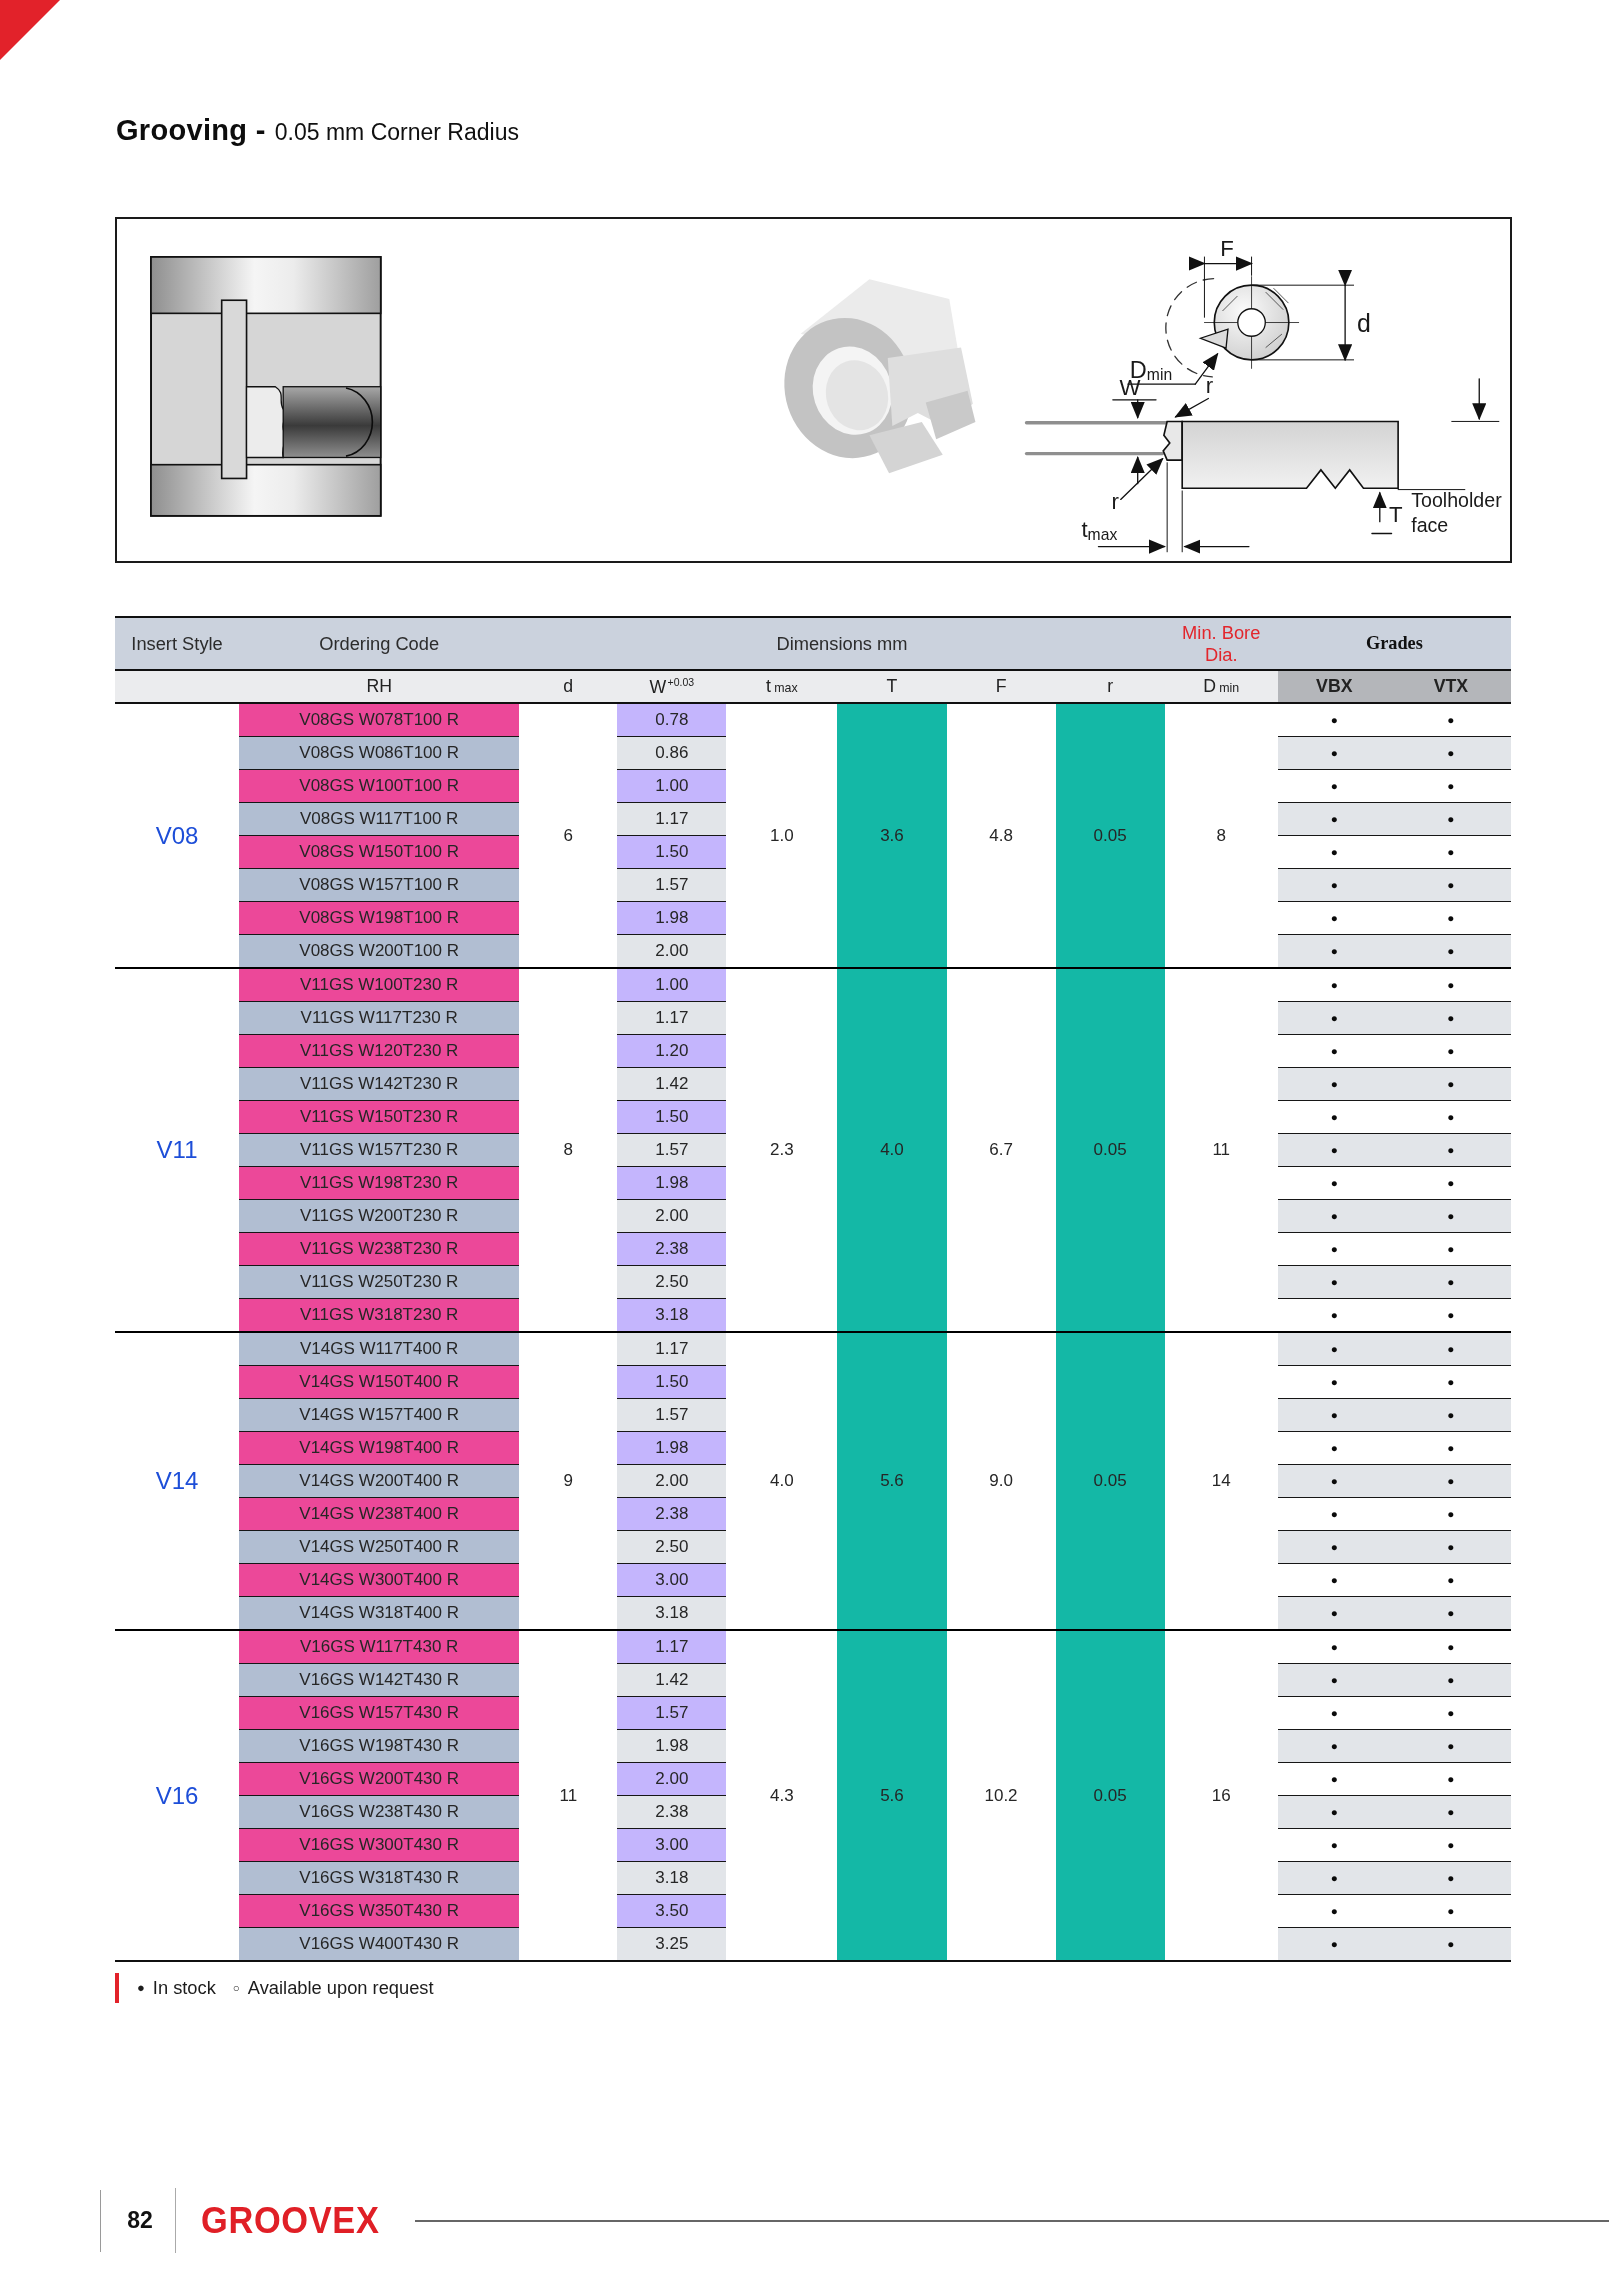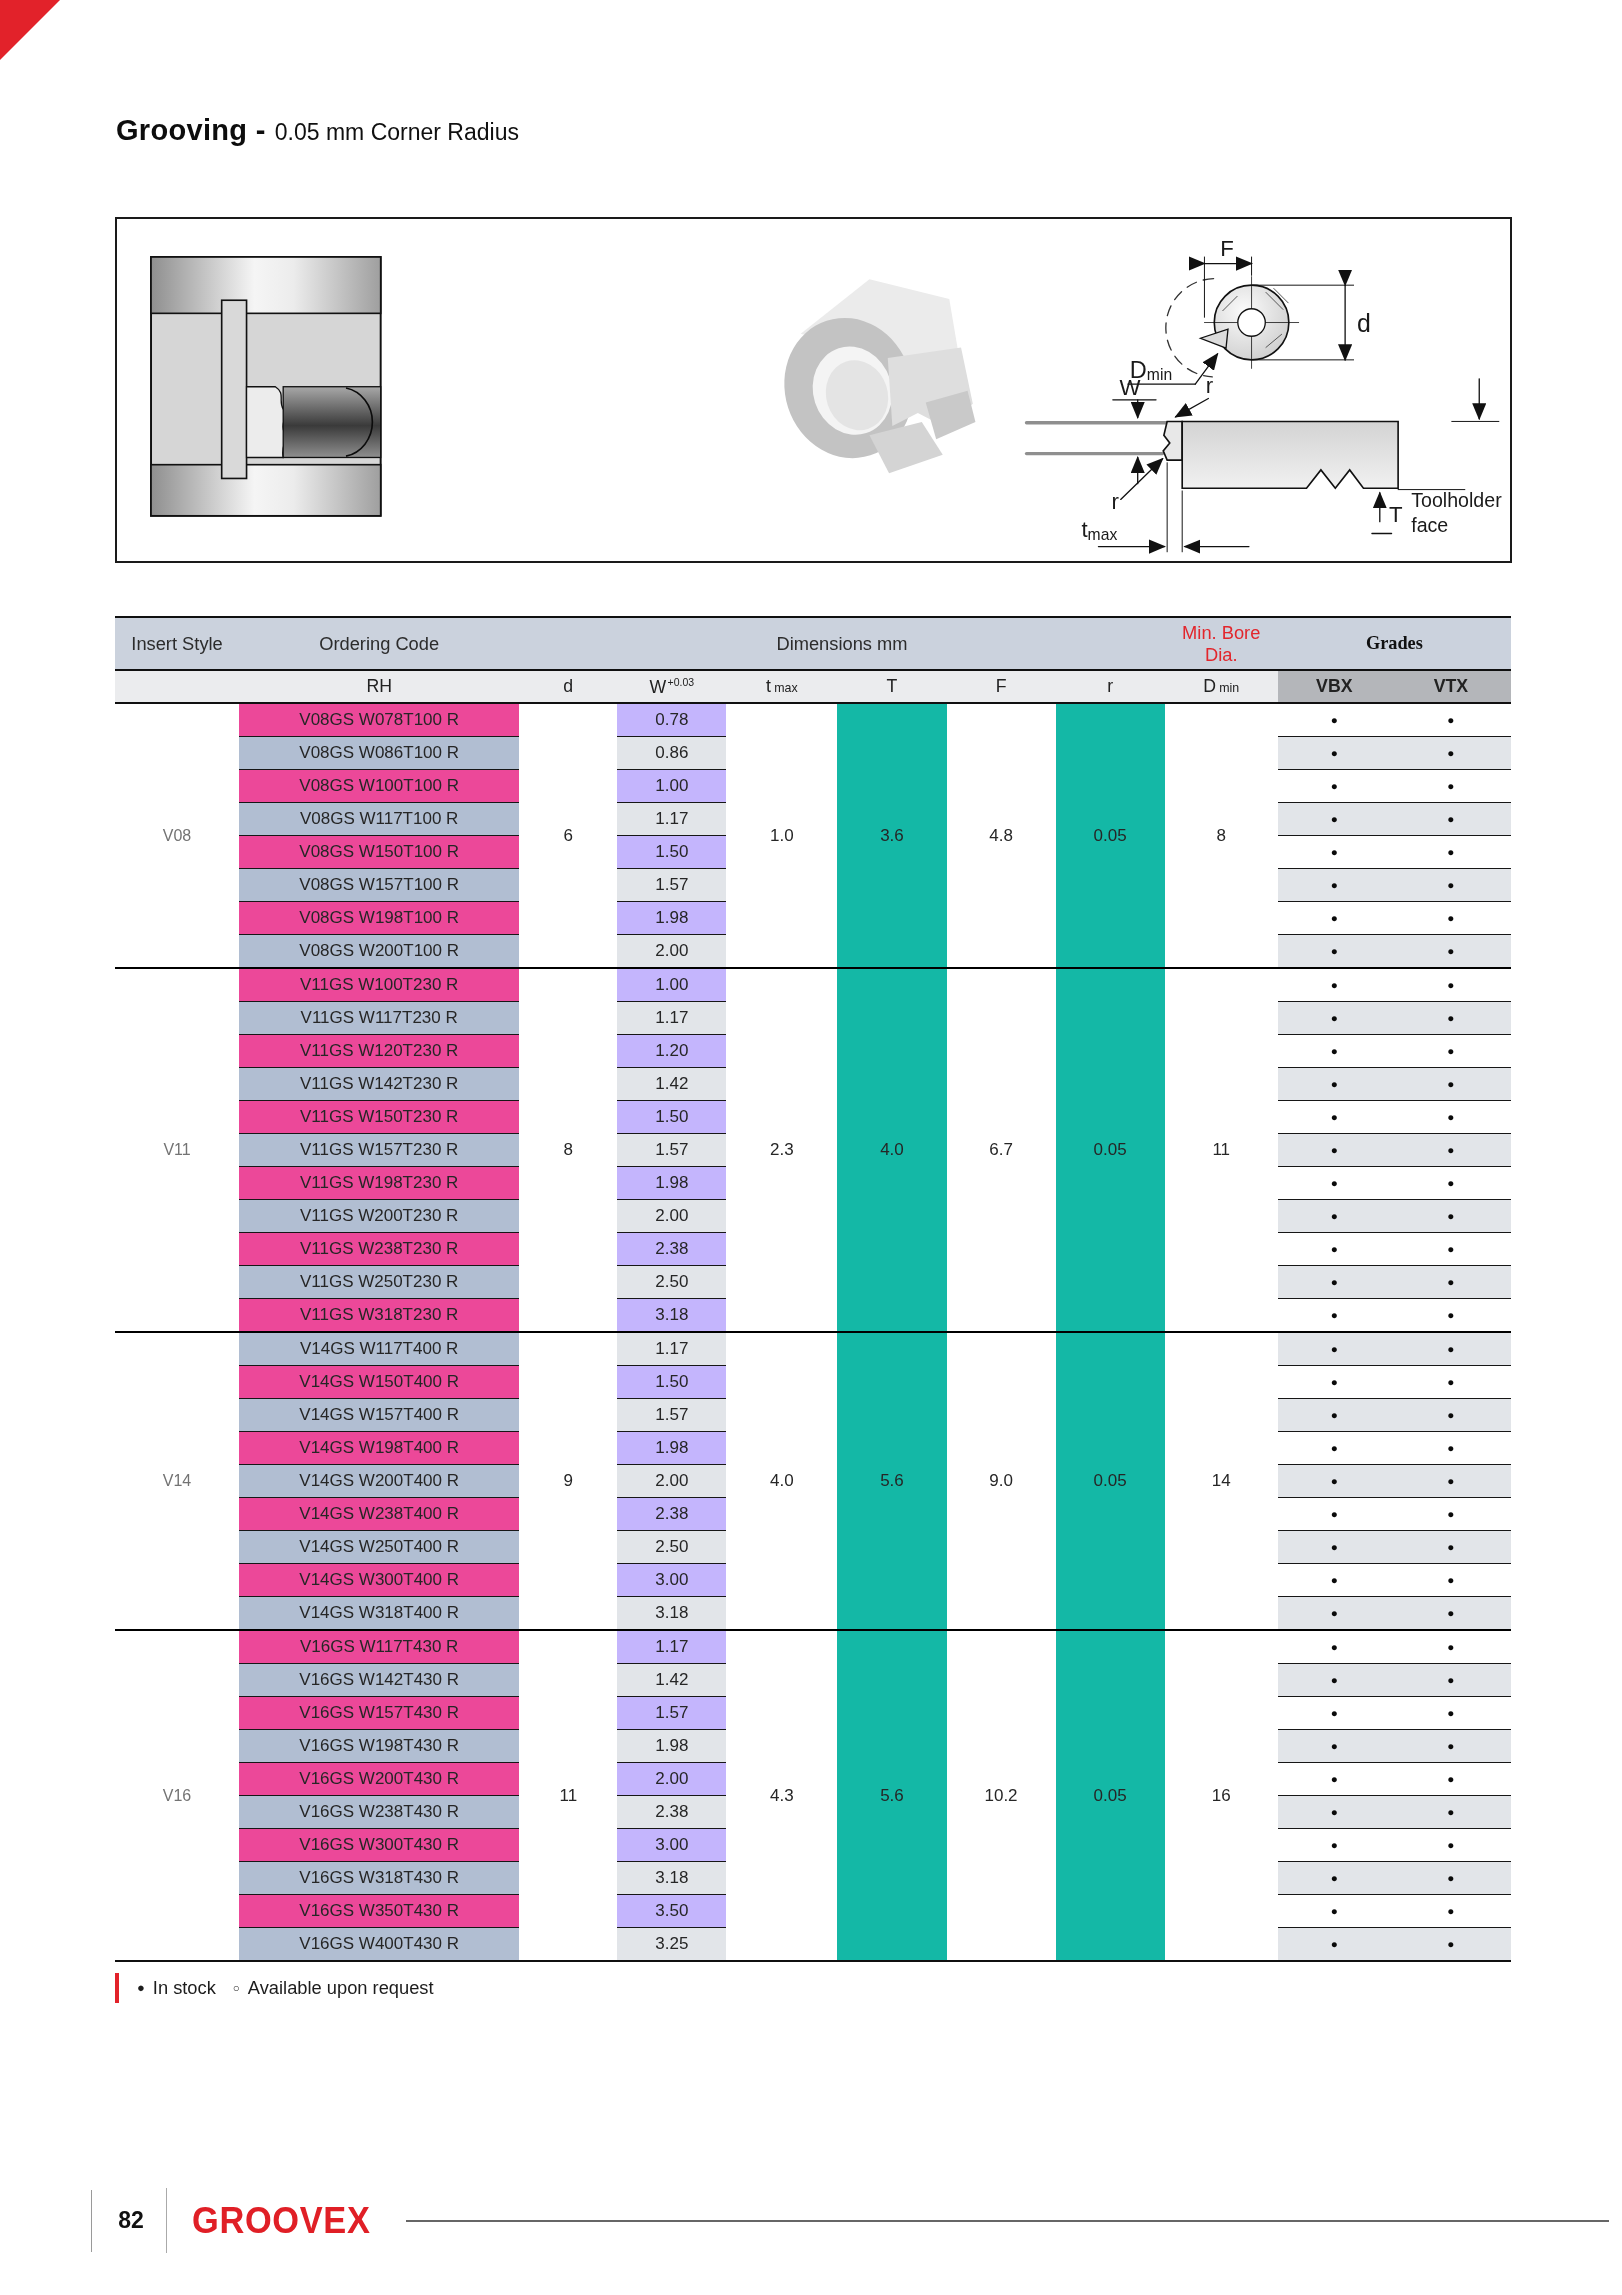--- a/index.html
+++ b/index.html
@@ -31,41 +31,41 @@
             border-bottom:2px solid #101010;line-height:1.15;}
   .hrow1 th.red{color:#e2262c;}
   .hrow1 th.b{font-weight:bold;color:#111;font-family:Liberation Serif, serif;}
   .hrow2 th{background:#ebecee;height:31px;font-size:17.7px;color:#222;
             border-bottom:2px solid #101010;}
   .hrow2 th.gz{background:#b4b6ba;font-weight:bold;}
   .sup{font-size:10.5px;vertical-align:super;margin-left:1.3px;}
   .subsm{font-size:12.4px;margin-left:3.3px;}
 
   tbody td{height:32px;font-size:17px;color:#262626;}
-  td.col-style{font-size:16px;color:#737373;background:#ffffff;}
+  td.col-style{font-size:24px;color:#1d4ed8;background:#ffffff;}
   td.col-code{background:#ec4899;border-bottom:1.3px solid #161616;}
   td.col-code.dk{background:#b1bed2;}
   td.col-w{background:#c4b5fd;border-bottom:1.3px solid #161616;}
   td.col-w.dk{background:#e2e5e9;}
   td.col-num{background:#ffffff;}
   td.col-band{background:#14b8a6;}
   td.col-grade{background:#ffffff;border-bottom:1.3px solid #161616;font-size:11.8px;color:#0a0a0a;}
   td.col-grade.dk2{background:#e2e5e9;}
   td.gl{border-bottom:none;}
   tr.group-start td{border-top:2px solid #000;}
 
   
   .legend{display:flex;align-items:center;margin-top:9.2px;height:33px;}
   .legend-bar{width:3.9px;height:30px;background:#e2222a;margin-right:13px;}
   .legend .dotf{font-size:13px;margin:0 7.9px 0 5.2px;}
   .legend .doto{font-size:11.8px;margin:0 7.9px 0 17px;}
   .legend .ltxt{font-size:18.3px;color:#1c1c1c;}
 
   
-  .footer{position:absolute;left:91px;right:14.4px;top:2184px;height:73px;
+  .footer{position:absolute;left:100px;right:14.4px;top:2184px;height:73px;
           display:flex;align-items:center;}
   .fbar1{width:1.3px;height:62px;background:#9a9a9a;}
   .page-num{font-size:23px;font-weight:bold;color:#111;margin:0 22px 0 26px;}
   .fbar2{width:1.3px;height:65px;background:#aaaaaa;}
   .brand{font-size:37px;font-weight:bold;color:#e01f26;letter-spacing:0.7px;
          margin-left:25px;transform:scaleX(.93);transform-origin:left center;}
   .fline{flex:1;height:2px;background:#666;margin-left:22px;}
 </style>
 </head>
 <body>

